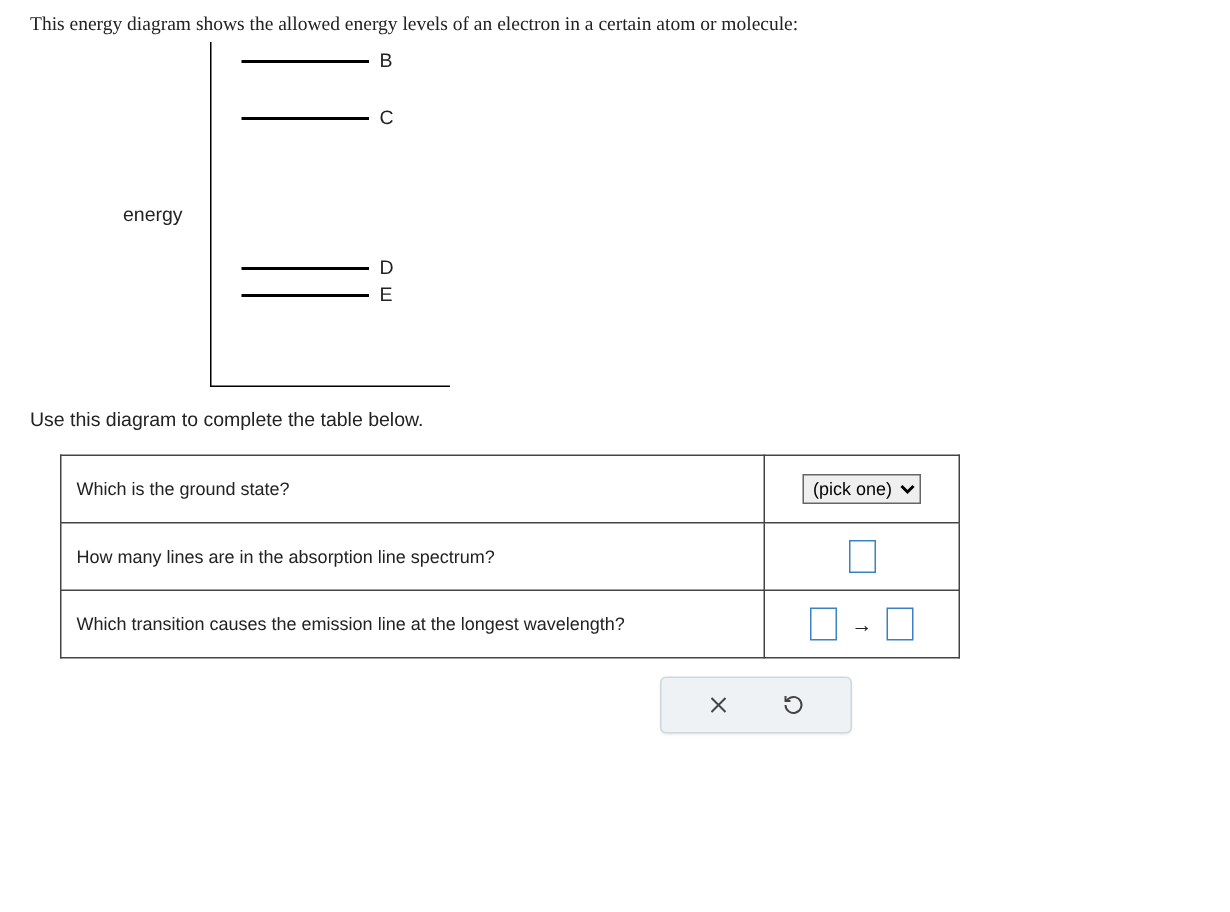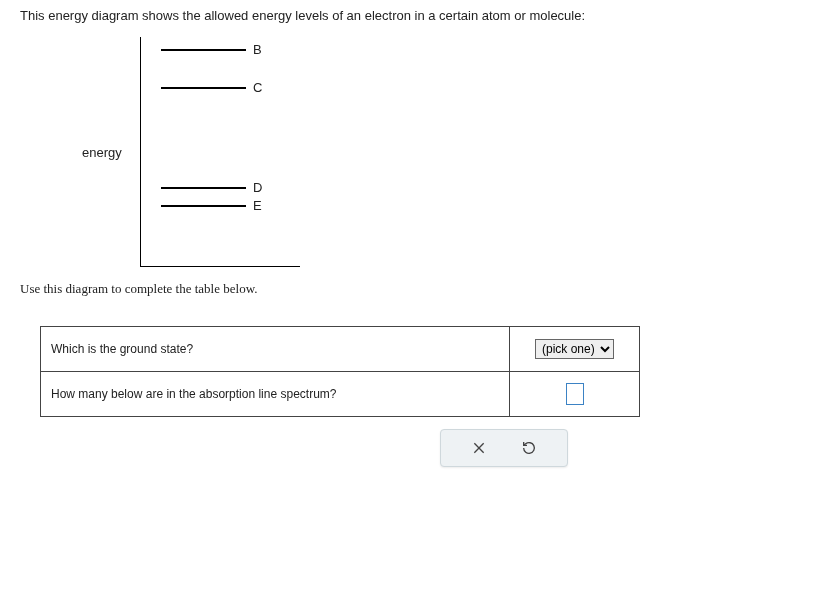--- a/index.html
+++ b/index.html
@@ -5,21 +5,21 @@
   * { box-sizing: border-box; }
   body {
     margin: 0;
     padding: 8px 20px;
     font-family: Arial, sans-serif;
     font-size: 13px;
     color: #222;
     background: #fff;
     width: 820px;
   }
-  .intro { margin-bottom: 14px; }
+  .intro { margin-bottom: 4px; font-family: Liberation Serif, serif; }
   .diagram {
     position: relative;
     width: 240px;
     height: 230px;
     margin-left: 50px;
   }
   .y-axis-label {
     position: absolute;
     left: 12px;
     top: 50%;
@@ -40,21 +40,21 @@
     left: 20px;
     width: 85px;
     border-top: 2px solid #000;
   }
   .level-label {
     position: absolute;
     left: 112px;
     font-size: 13px;
     transform: translateY(-50%);
   }
-  .subhead { margin-top: 14px; margin-bottom: 29px; font-family: Liberation Serif, serif; }
+  .subhead { margin-top: 14px; margin-bottom: 16px; }
   table.q {
     border-collapse: collapse;
     margin-left: 20px;
     width: 600px;
   }
   table.q td {
     border: 1px solid #444;
     padding: 15px 10px;
     font-size: 12px;
     vertical-align: middle;
@@ -131,22 +131,30 @@
   <tbody>
       <tr>
     <td>Which is the ground state?</td>
     <td class="ans">
       <select class="pick">
         <option>(pick one)</option>
       </select>
     </td>
   </tr>
   <tr>
-    <td>How many below are in the absorption line spectrum?</td>
+    <td>How many lines are in the absorption line spectrum?</td>
     <td class="ans">
+      <span class="box-input"></span>
+    </td>
+  </tr>
+  <tr>
+    <td>Which transition causes the emission line at the longest wavelength?</td>
+    <td class="ans">
+      <span class="box-input"></span>
+      <span class="arrow">→</span>
       <span class="box-input"></span>
     </td>
   </tr>
 </tbody>
   </table>
 
 <div class="footer-btns">
   <span class="icon-btn">
     <svg viewBox="0 0 24 24">
         <path d="M5 5 L19 19 M19 5 L5 19"></path>

